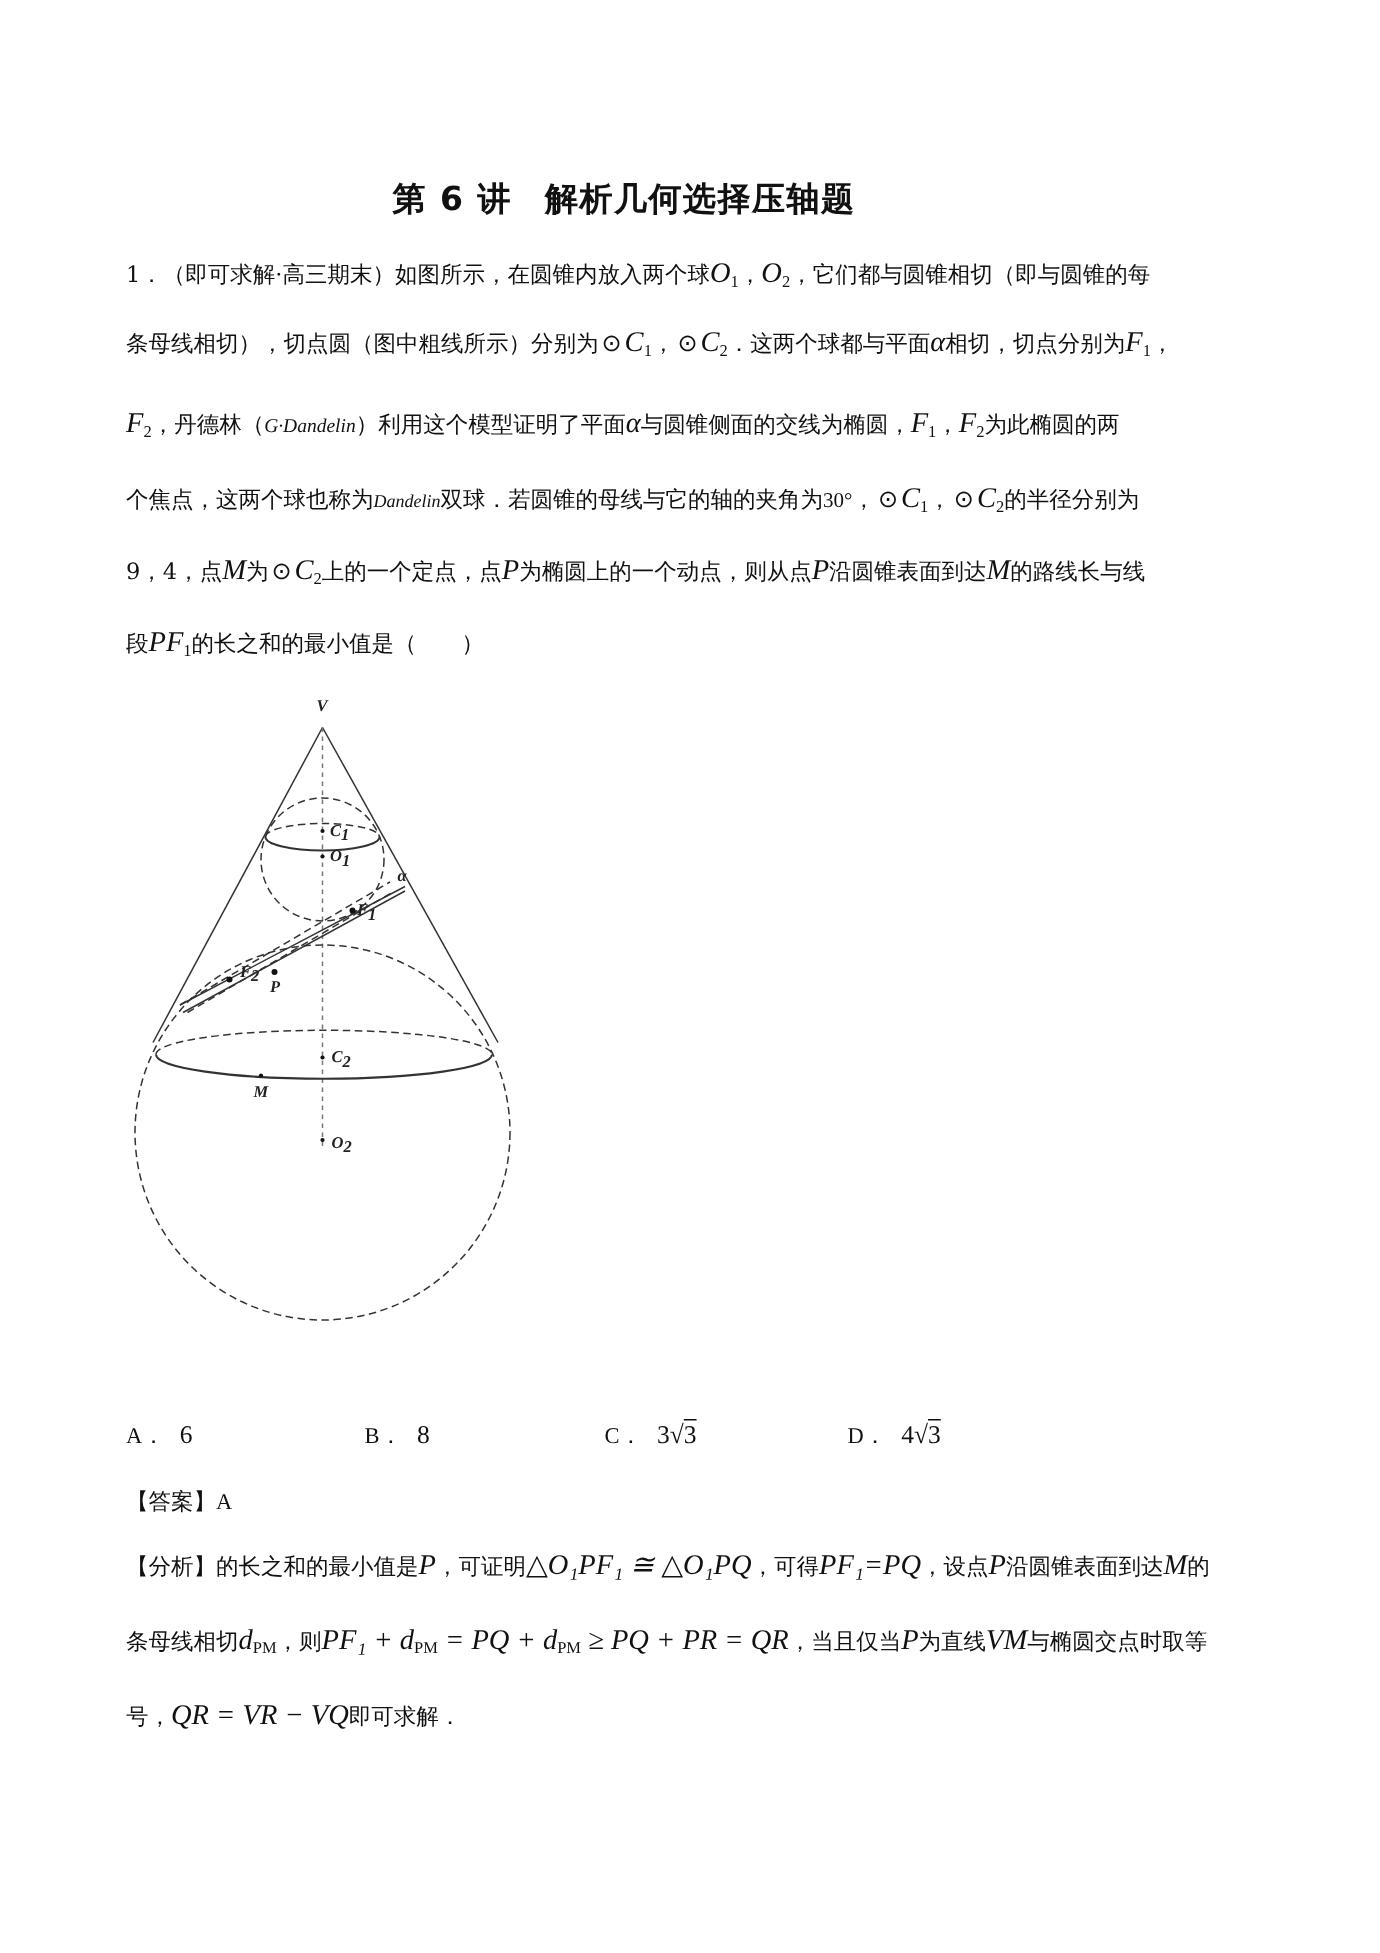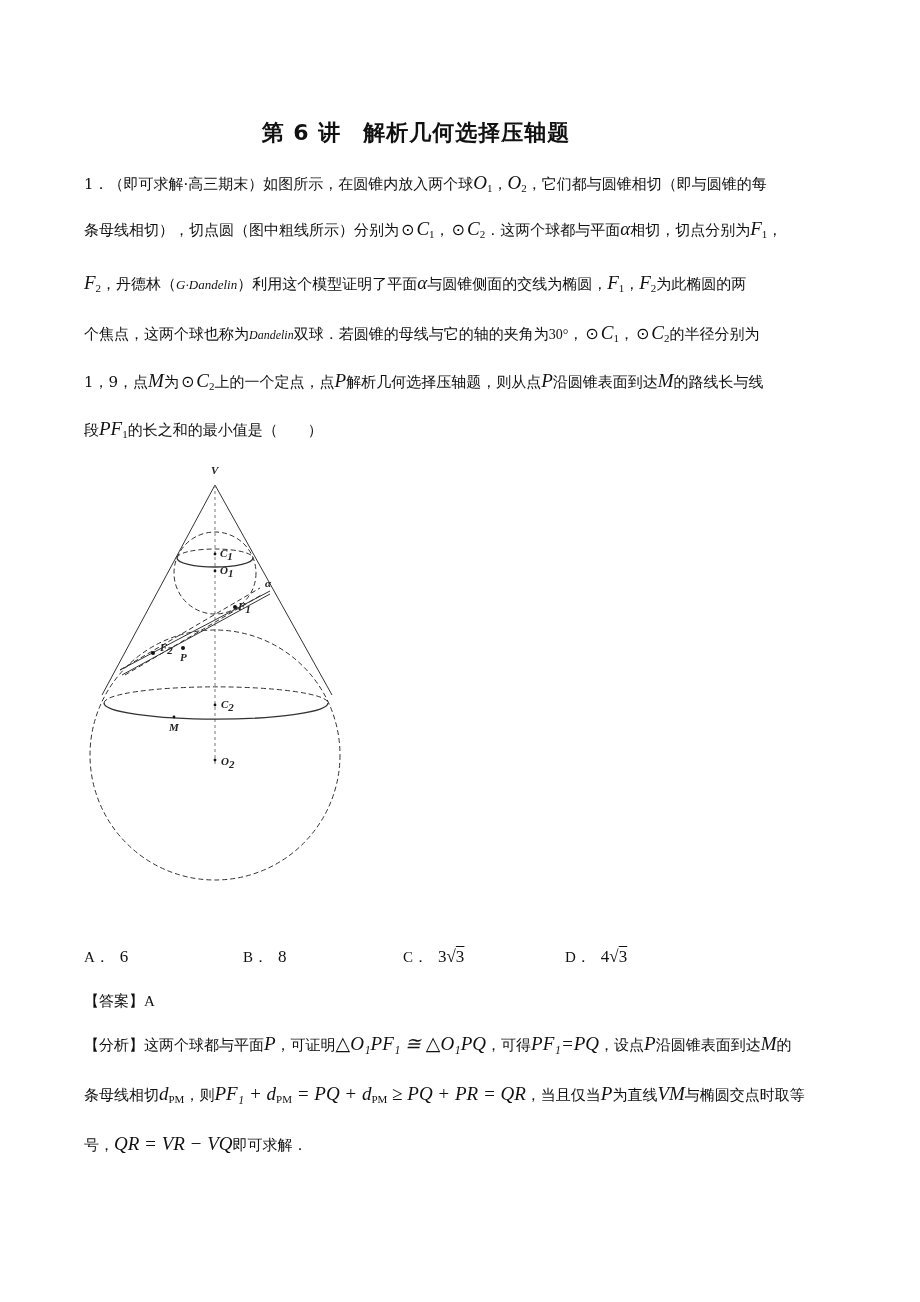--- a/index.html
+++ b/index.html
@@ -38,21 +38,21 @@
 
 <div class="line" style="top:272px">
   <span class="m"><span>F</span><sub>2</sub></span><span>，丹德林（</span><span class="m" style="font-size:13px">G·Dandelin</span><span>）利用这个模型证明了平面</span><span class="m">α</span><span>与圆锥侧面的交线为椭圆，</span><span class="m"><span>F</span><sub>1</sub></span><span>，</span><span class="m"><span>F</span><sub>2</sub></span><span>为此椭圆的两</span>
 </div>
 
 <div class="line" style="top:322px">
   <span>个焦点，这两个球也称为</span><span class="m" style="font-size:12px">Dandelin</span><span>双球．若圆锥的母线与它的轴的夹角为</span><span class="up">30°</span><span>，</span><span class="odot">⊙</span><span class="m"><span>C</span><sub>1</sub></span><span>，</span><span class="odot">⊙</span><span class="m"><span>C</span><sub>2</sub></span><span>的半径分别为</span>
 </div>
 
 <div class="line" style="top:370px">
-  <span>1，9，点</span><span class="m">M</span><span>为</span><span class="odot">⊙</span><span class="m"><span>C</span><sub>2</sub></span><span>上的一个定点，点</span><span class="m">P</span><span>解析几何选择压轴题，则从点</span><span class="m">P</span><span>沿圆锥表面到达</span><span class="m">M</span><span>的路线长与线</span>
+  <span>9，4，点</span><span class="m">M</span><span>为</span><span class="odot">⊙</span><span class="m"><span>C</span><sub>2</sub></span><span>上的一个定点，点</span><span class="m">P</span><span>为椭圆上的一个动点，则从点</span><span class="m">P</span><span>沿圆锥表面到达</span><span class="m">M</span><span>的路线长与线</span>
 </div>
 
 <div class="line" style="top:418px">
   <span>段</span><span class="m"><span>PF</span><sub>1</sub></span><span>的长之和的最小值是（　　）</span>
 </div>
 
 <svg id="fig" width="270" height="450" viewBox="0 0 270 450">
   <g stroke="#333" fill="none" stroke-width="1">
 
     <line x1="135" y1="30" x2="22" y2="240"></line>
@@ -110,21 +110,21 @@
 </div>
 <div class="opt" style="left:565px">
   <span class="lab">D．</span><span class="val"><span>4</span>√<span class="sqrt">3</span></span>
 </div>
 
 <div class="line" style="top:990px">
   <span class="bracket">【答案】</span><span class="up" style="font-size:15px">A</span>
 </div>
 
 <div class="line" style="top:1033px">
-  <span class="bracket">【分析】</span><span>这两个球都与平面</span><span class="m">P</span><span>，可证明</span><span class="m">△O₁PF₁ ≅ △O₁PQ</span><span>，可得</span><span class="m">PF₁=PQ</span><span>，设点</span><span class="m">P</span><span>沿圆锥表面到达</span><span class="m">M</span><span>的</span>
+  <span class="bracket">【分析】</span><span>的长之和的最小值是</span><span class="m">P</span><span>，可证明</span><span class="m">△O₁PF₁ ≅ △O₁PQ</span><span>，可得</span><span class="m">PF₁=PQ</span><span>，设点</span><span class="m">P</span><span>沿圆锥表面到达</span><span class="m">M</span><span>的</span>
 </div>
 
 <div class="line" style="top:1083px">
   <span>条母线相切</span><span class="m"><span>d</span><sub>PM</sub></span><span>，则</span><span class="m"><span>PF₁ + d</span><sub>PM</sub><span> = PQ + d</span><sub>PM</sub><span> ≥ PQ + PR = QR</span></span><span>，当且仅当</span><span class="m">P</span><span>为直线</span><span class="m">VM</span><span>与椭圆交点时取等</span>
 </div>
 
 <div class="line" style="top:1133px">
   <span>号，</span><span class="m">QR = VR − VQ</span><span>即可求解．</span>
 </div>
 

